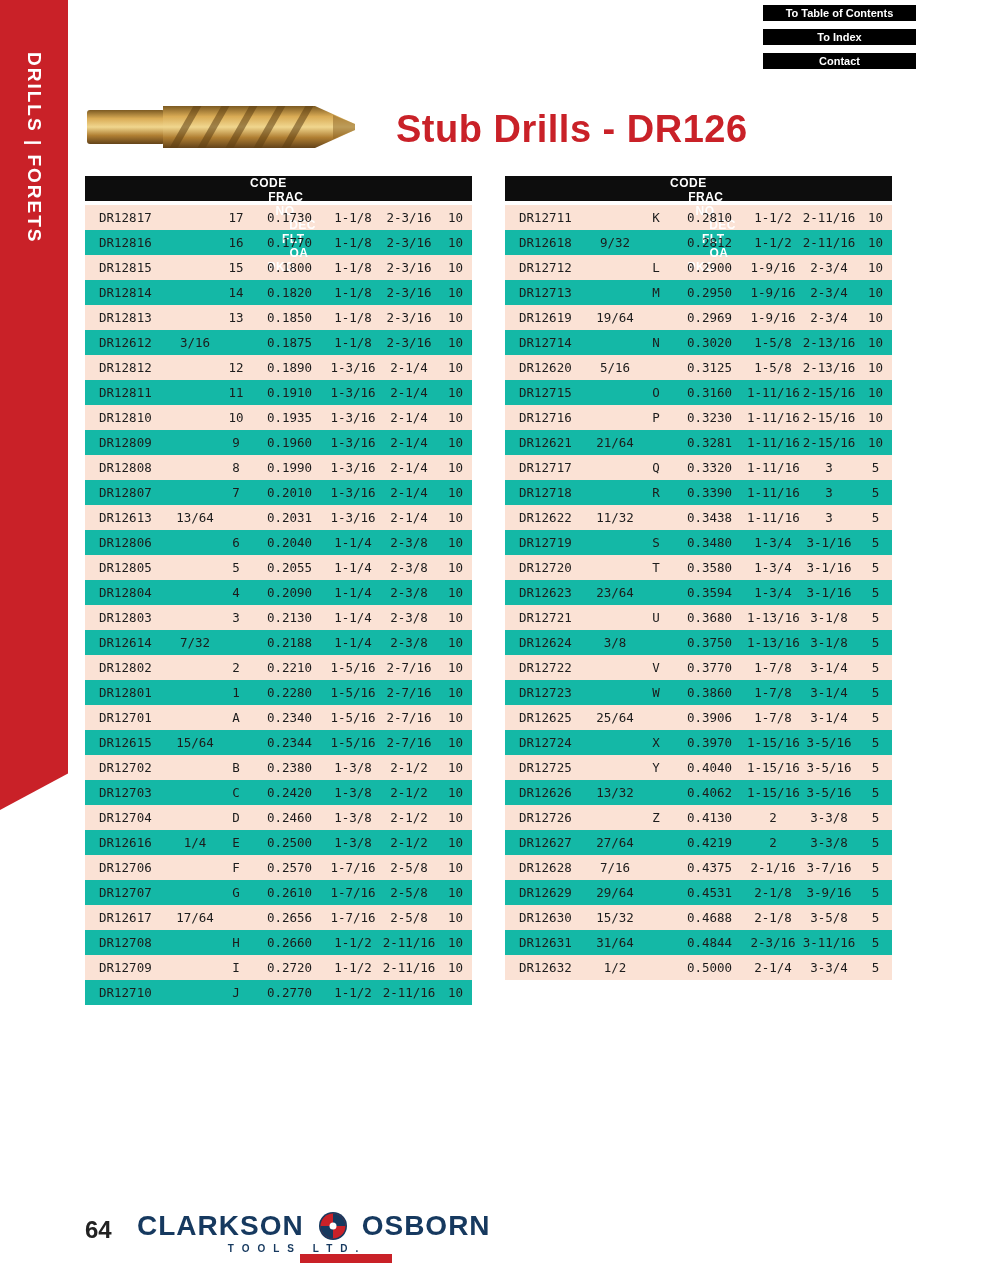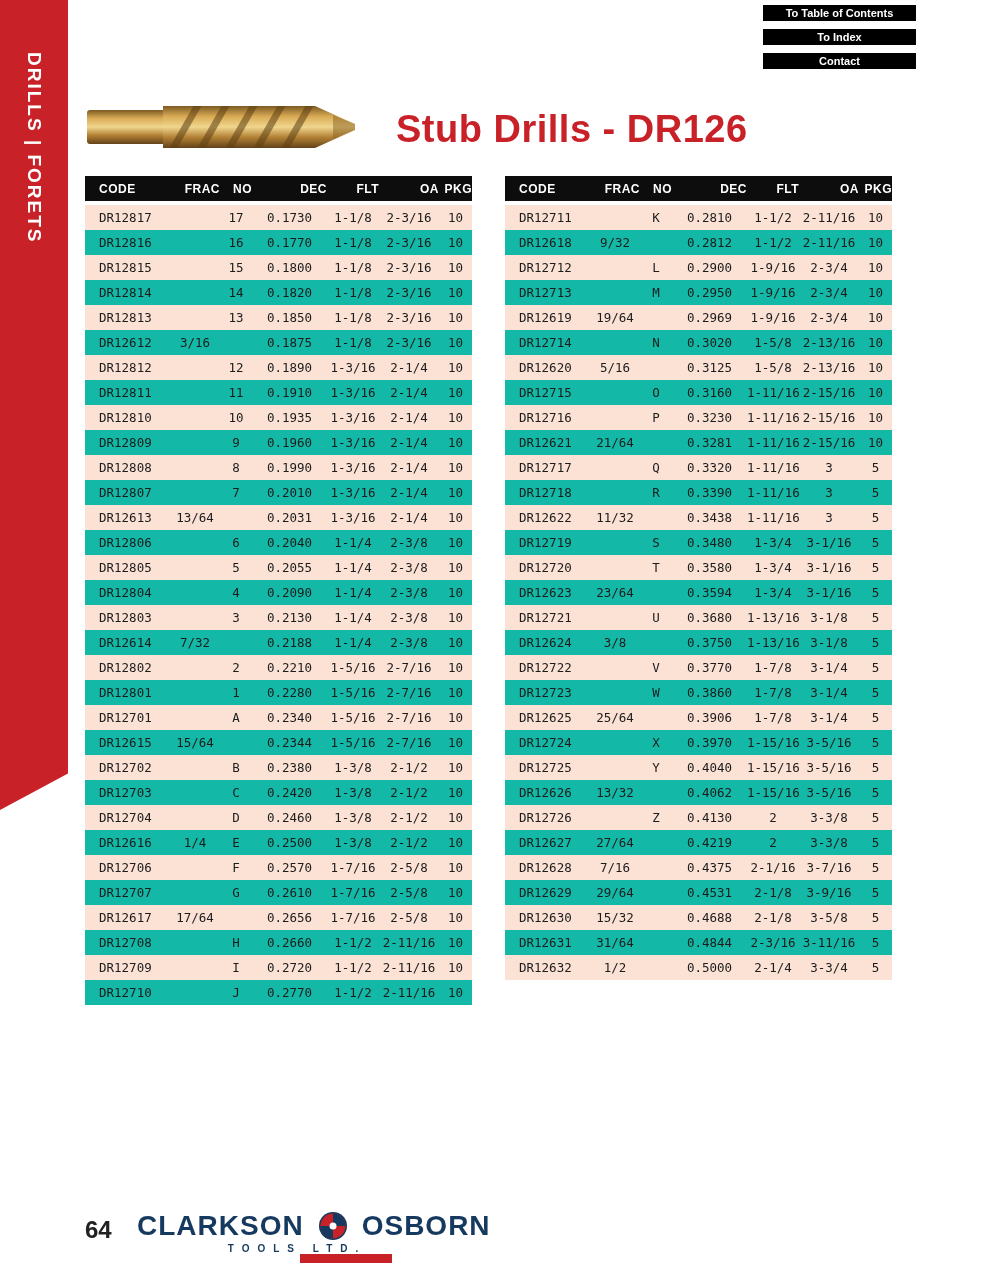--- a/index.html
+++ b/index.html
@@ -33,21 +33,21 @@
   
   .drill-img { position:absolute; left:85px; top:88px; }
   .page-title {
     position:absolute; left:380px; top:108px;
     color:#c92128; font-size:38px; font-weight:bold; letter-spacing:0.5px;margin-left:16px;
   }
 
   
   .tables { position:absolute; left:85px; top:176px; display:flex; gap:33px; }
   .dtable { width:387px; }
-  .thead { display:flex; align-items:center; background:#0d0d0d; height:25px; }
+  .thead { display:flex; align-items:center; background:#0d0d0d; height:25px;flex-direction:column; }
   .hcell {
     color:#fff; font-weight:bold; font-size:12px; letter-spacing:0.5px;
     text-align:right;
   }
   .tbody { margin-top:4px; }
   .trow { display:flex; align-items:center; height:25px; }
   .trow.odd  { background:#fbe2d5; }
   .trow.even { background:#14b8a6; }
   .tcell {
     font-family:"DejaVu Sans Mono", monospace; font-size:12.5px; color:#1c1c1c;

